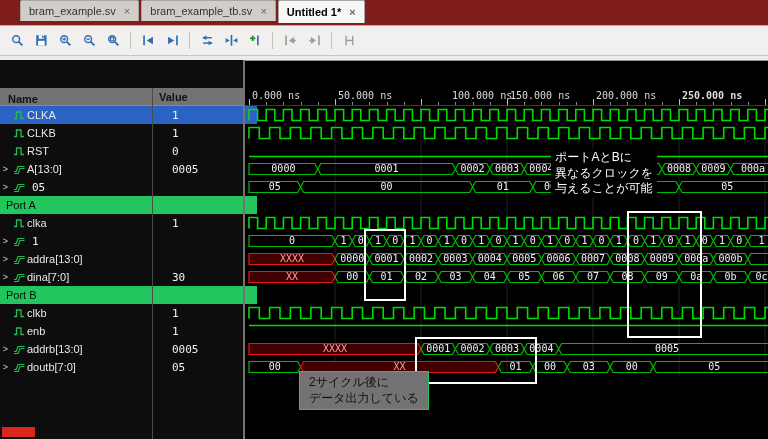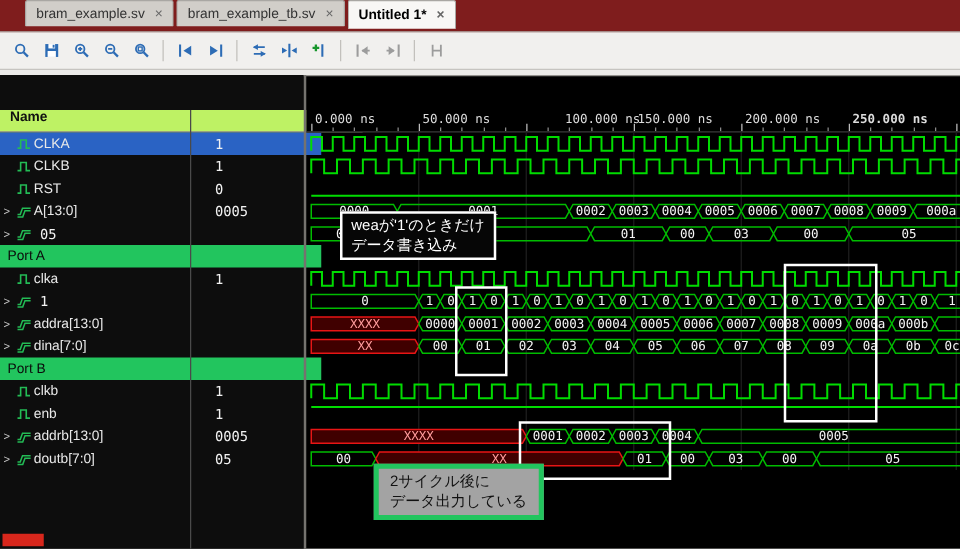--- a/index.html
+++ b/index.html
@@ -15,22 +15,22 @@
   .tab .close{margin-left:8px;color:#666;font-size:11px;line-height:1}
 
   .toolbar{position:absolute;left:0;top:26px;width:768px;height:30px;background:#f1f0ee;
     border-bottom:1px solid #c6c4c0;display:flex;align-items:center;padding-left:5px}
   .tbtn{width:22px;height:22px;display:flex;align-items:center;justify-content:center;
     background:transparent;border:1px solid transparent;border-radius:2px;margin:0 1px}
   .tsep{width:1px;height:17px;background:#c2c0bc;margin:0 5px}
 
   .wavewin{position:absolute;left:0;top:60px;width:768px;height:379px;background:#000;border-top:1px solid #94928e}
   #names-panel{position:absolute;left:0;top:60px;width:243px;height:379px;background:#0d0d0d}
-  #grid-header{position:absolute;left:0;top:88px;width:290px;height:18px;background:#bef264;
-    border-bottom:1px solid #8c8a86;display:flex;align-items:flex-start;font-size:11px;font-weight:bold;color:#111}
+  #grid-header{position:absolute;left:0;top:88px;width:290px;height:18px;background:#737373;
+    border-bottom:1px solid #8c8a86;display:flex;align-items:flex-end;font-size:11px;font-weight:bold;color:#111}
   #grid-header .nh{width:152px;padding-left:8px}
   #grid-header .vh{flex:1;padding-left:6px;height:100%;display:flex;align-items:center;border-left:1px solid #8c8a86}
   #rows{position:absolute;left:0;top:106px;width:257px;height:270px}
   .srow{height:18px;display:flex;align-items:center;font-size:11px;color:#e8e8e8}
   .srow .twisty{width:11px;text-align:center;color:#cfcfcf;font-size:9px}
   .srow .sicon{width:15px;display:flex;align-items:center;justify-content:center}
   .srow .sname{flex:1;white-space:nowrap;overflow:hidden;padding-left:1px}
   .srow .sval{width:91px;align-self:stretch;display:flex;align-items:center;padding-left:6px;
     font-family:"DejaVu Sans Mono",monospace;font-size:11px;color:#f2f2f2}
   .srow.selected{background:#2a63c4}
@@ -40,21 +40,21 @@
 
   #ruler{position:absolute;left:245px;top:88px;width:523px;height:18px;background:#000;overflow:hidden;border-bottom:1px solid #3a3a3a}
   .rlabel{position:absolute;top:2px;font-size:10px;color:#dcdcdc;font-family:"DejaVu Sans Mono",monospace;white-space:nowrap}
   .rtick{position:absolute;bottom:0;width:1px;height:3px;background:#8a8a8a}
   .rtick.maj{height:6px;background:#bdbdbd}
   #waves{position:absolute;left:245px;top:106px;width:523px;height:270px}
 
   .note{position:absolute;z-index:6;font-size:12px;line-height:1.3;white-space:pre-line;font-family:"Liberation Sans",sans-serif}
   #note-wea{left:272px;top:169px;background:#060606;border:2px solid #fff;color:#fff;padding:2px 7px}
   #note-clocks{left:551px;top:149px;background:#000;color:#fff;padding:1px 4px}
-  #note-latency{left:299px;top:371px;background:#a3a3a3;color:#111;border:4px solid #22c55e;padding:3px 9px}
+  #note-latency{left:299px;top:371px;background:#737373;color:#111;border:1px solid #22c55e;padding:3px 9px}
   .hbox{position:absolute;z-index:5;border:2px solid #fff;background:transparent}
   #hbox-write{left:364px;top:229px;width:42px;height:72px}
   #hbox-clocks{left:627px;top:211px;width:75px;height:127px}
   #hbox-read{left:415px;top:337px;width:122px;height:47px}
   #red-marker{position:absolute;left:2px;top:427px;width:33px;height:10px;background:#d8271c;z-index:4}
 </style>
 </head>
 <body>
 
 <div id="app">
@@ -166,20 +166,21 @@
           <line x1="3" y1="1.8" x2="3" y2="10.8" stroke="#9c9c9c" stroke-width="1.4"></line>
           <line x1="9.4" y1="1.8" x2="9.4" y2="10.8" stroke="#9c9c9c" stroke-width="1.4"></line>
           <line x1="3" y1="6.3" x2="9.4" y2="6.3" stroke="#9c9c9c" stroke-width="1.4"></line>
         </svg>
       </button>
     </div>
   <div class="wavewin"></div>
   <div id="names-panel"></div>
   <div id="grid-header">
     <span class="nh">Name</span>
+    <span class="vh">Value</span>
   </div>
   <div id="rows">
       <div class="srow selected">
         <span class="twisty"></span>
         <span class="sicon">
           <svg width="12" height="12" viewBox="0 0 12 12">
             <path d="M1 9.5 H3.5 V3 H8 V9.5 H11" fill="none" stroke="#23bb55" stroke-width="1.3"></path>
           </svg>
         </span>
         <span class="sname">CLKA</span>
@@ -261,20 +262,21 @@
       </div>
       <div class="srow">
         <span class="twisty">&gt;</span>
         <span class="sicon">
           <svg width="12" height="12" viewBox="0 0 12 12">
             <path d="M1 8.5 H3.2 L5 3.5 H11.5" fill="none" stroke="#23bb55" stroke-width="1.2"></path>
             <path d="M1 10.5 H5.2 L7 5.5 H11.5" fill="none" stroke="#23bb55" stroke-width="1.2"></path>
           </svg>
         </span>
         <span class="sname">dina[7:0]</span>
+        <span class="sval">30</span>
       </div>
       <div class="srow divider">
         <span>Port B</span>
       </div>
       <div class="srow">
         <span class="twisty"></span>
         <span class="sicon">
           <svg width="12" height="12" viewBox="0 0 12 12">
             <path d="M1 9.5 H3.5 V3 H8 V9.5 H11" fill="none" stroke="#23bb55" stroke-width="1.3"></path>
           </svg>
@@ -534,20 +536,21 @@
         <text x="305.0" y="264.2" text-anchor="middle" font-size="10" font-family="DejaVu Sans Mono, monospace" fill="#f4f4f4">00</text>
         <path d="M322.2 261 L325.2 255.5 L362.2 255.5 L365.2 261 L362.2 266.5 L325.2 266.5 Z" fill="none" stroke="#00bc00" stroke-width="1.2"></path>
         <text x="343.7" y="264.2" text-anchor="middle" font-size="10" font-family="DejaVu Sans Mono, monospace" fill="#f4f4f4">03</text>
         <path d="M365.2 261 L368.2 255.5 L405.2 255.5 L408.2 261 L405.2 266.5 L368.2 266.5 Z" fill="none" stroke="#00bc00" stroke-width="1.2"></path>
         <text x="386.7" y="264.2" text-anchor="middle" font-size="10" font-family="DejaVu Sans Mono, monospace" fill="#f4f4f4">00</text>
         <path d="M408.2 261 L411.2 255.5 L527.3 255.5 L530.3199999999999 261 L527.3 266.5 L411.2 266.5 Z" fill="none" stroke="#00bc00" stroke-width="1.2"></path>
         <text x="469.3" y="264.2" text-anchor="middle" font-size="10" font-family="DejaVu Sans Mono, monospace" fill="#f4f4f4">05</text>
       </svg></div>
   <div id="red-marker"></div>
 
-  <div class="note" id="note-wea">weaが'1'のときだけ
-データ書き込み</div>
+  <div class="note" id="note-clocks">ポートAとBに
+異なるクロックを
+与えることが可能</div>
   <div class="note" id="note-latency">2サイクル後に
 データ出力している</div>
   <div class="hbox" id="hbox-write"></div>
   <div class="hbox" id="hbox-clocks"></div>
   <div class="hbox" id="hbox-read"></div>
 </div>
 
 </body></html>

